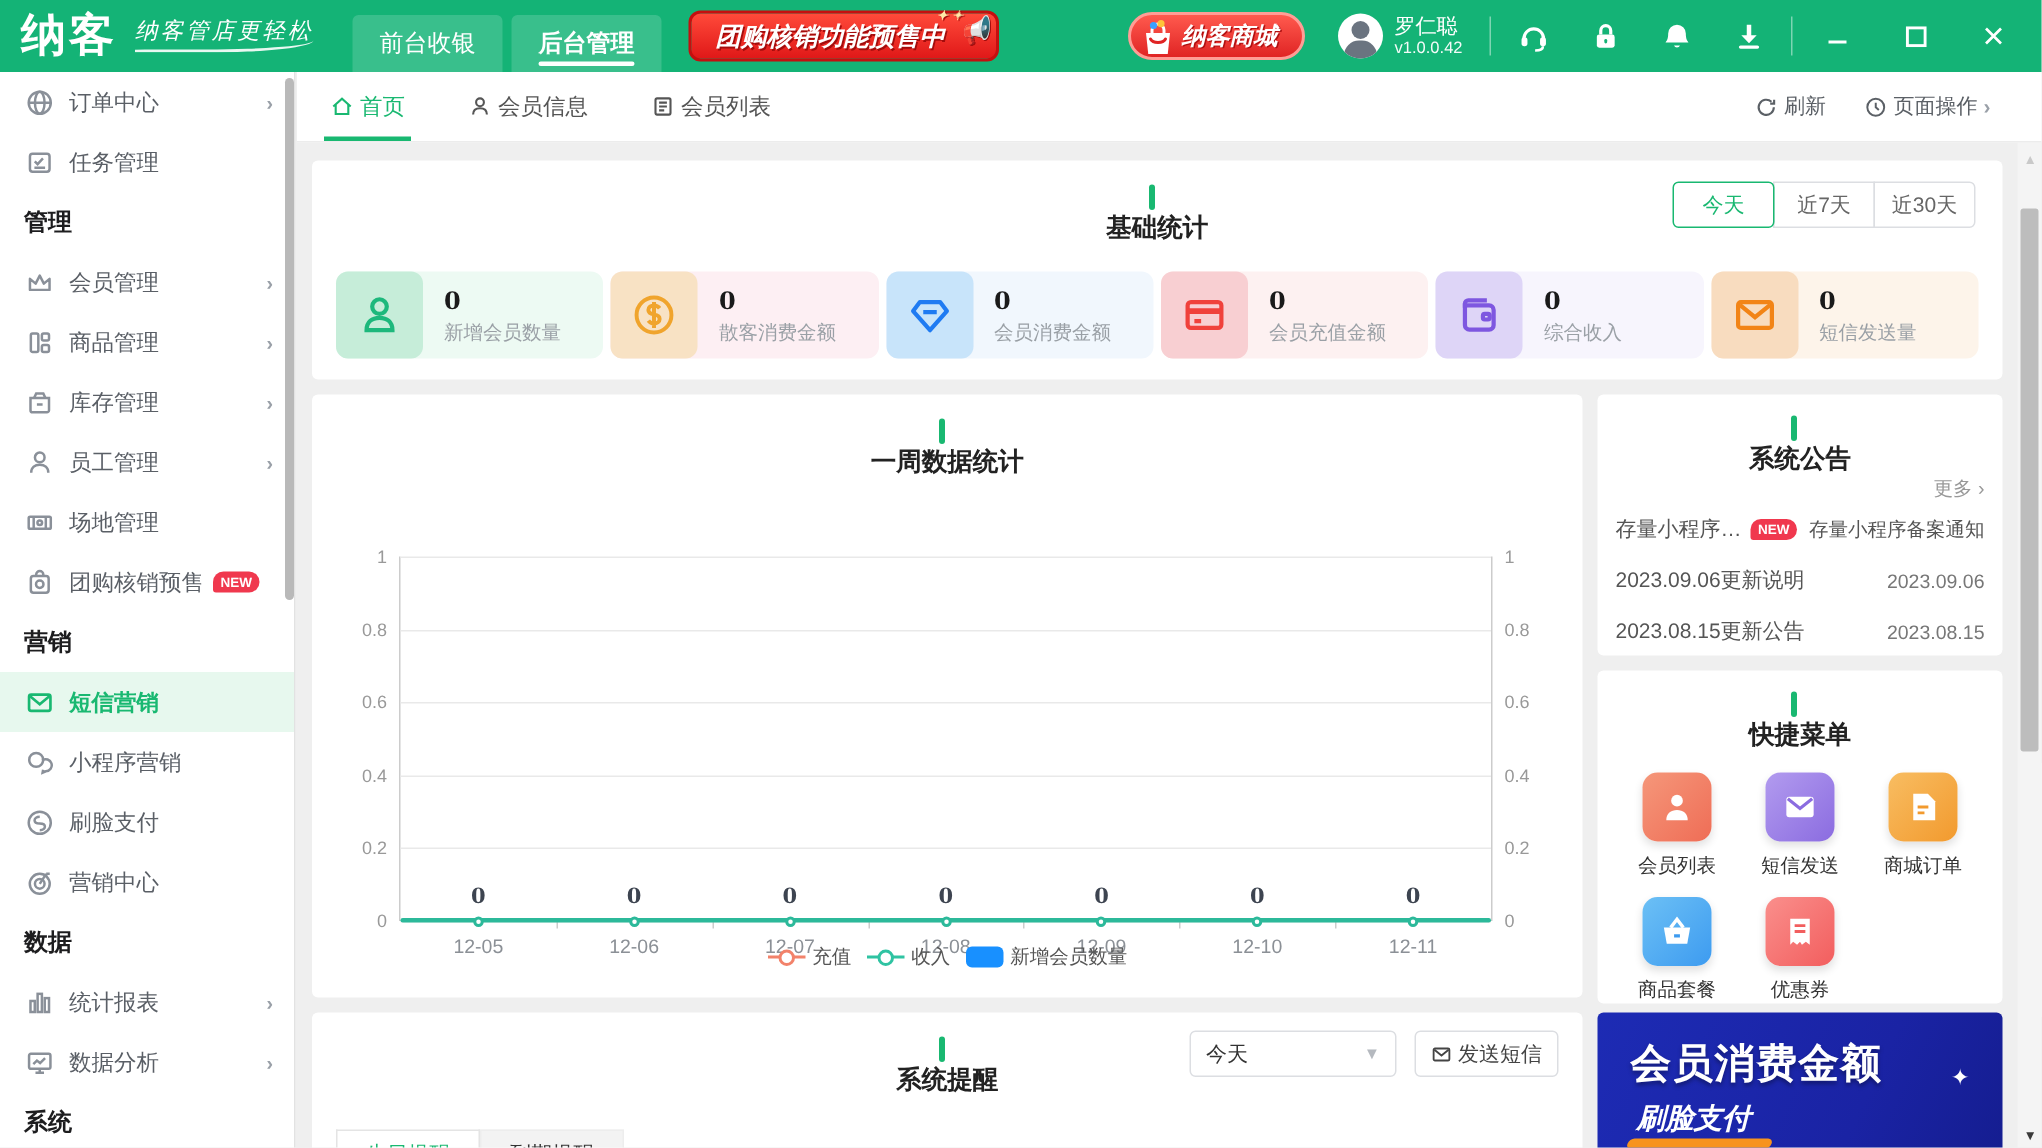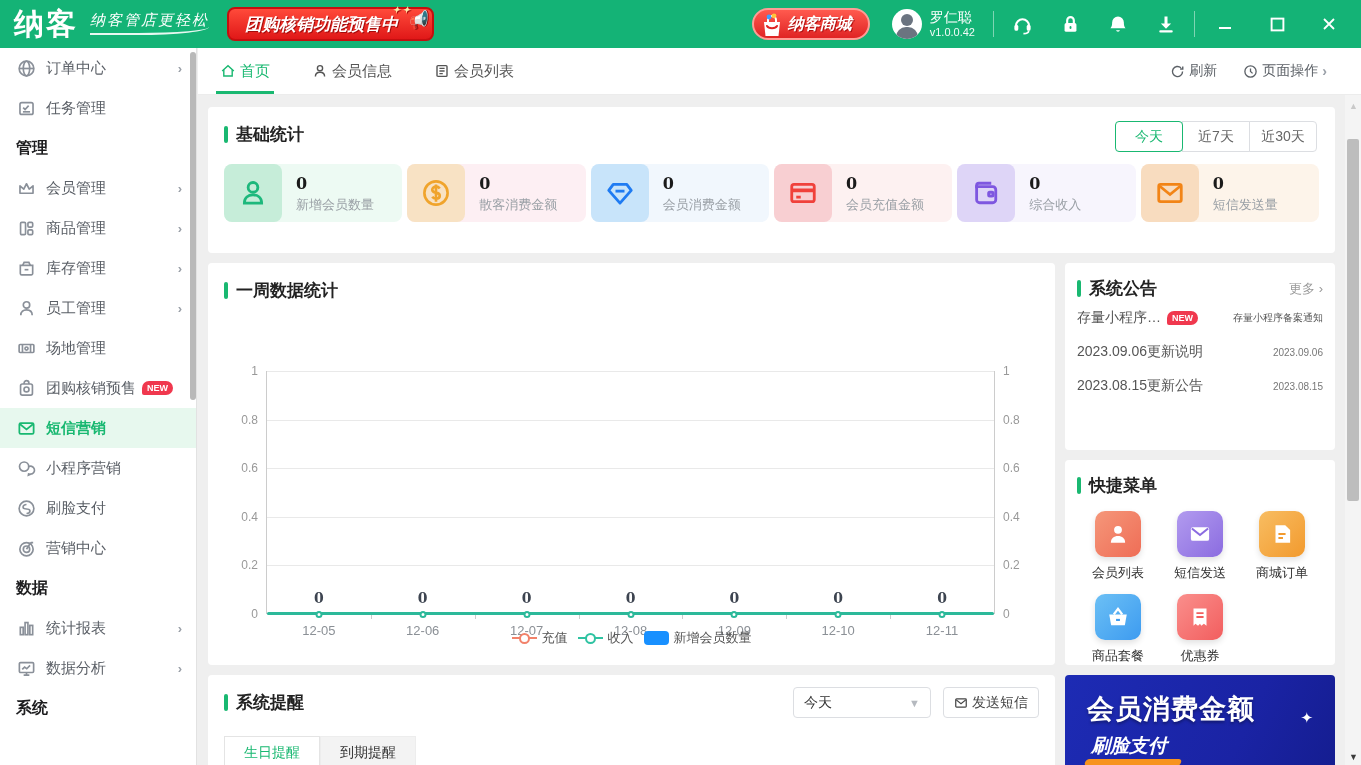--- a/index.html
+++ b/index.html
@@ -50,21 +50,21 @@
   .page-tab { display:flex; align-items:center; gap:4px; font-size:15px; color:#555; margin-left:22px; height:100%; position:relative; cursor:pointer; }
   .page-tab:nth-child(2),.page-tab:nth-child(3) { margin-left:42px; }
   .page-tab.active { color:#19b871; }
   .page-tab.active::after { content:""; position:absolute; left:-4px; right:-4px; bottom:0; height:3px; background:#19b871; }
   .tab-actions { margin-left:auto; display:flex; align-items:center; gap:26px; margin-right:34px; color:#5b6066; font-size:14px; }
   .tab-action { display:flex; align-items:center; gap:4px; cursor:pointer; }
 
   
   .content { position:absolute; left:198px; top:95px; right:16px; bottom:0; padding:12px 10px 0 10px; overflow:hidden; }
   .panel { background:#fff; border-radius:4px; }
-  .sec-head { display:flex; align-items:center; }
+  .sec-head { display:flex; align-items:center;flex-direction:column; }
   .sec-bar { width:4px; height:17px; background:#19b871; border-radius:2px; margin-right:8px; }
   .sec-title { font-size:17px; font-weight:bold; color:#222; }
 
   .stats-panel { height:146px; padding:16px 16px 0 16px; position:relative; margin-bottom:10px; }
   .range-group { position:absolute; right:18px; top:14px; display:flex; }
   .range-btn { width:68px; height:31px; border:1px solid #dcdee2; background:#fff; color:#666; font-size:14px; display:flex; align-items:center; justify-content:center; cursor:pointer; margin-left:-1px; }
   .range-btn:first-child { border-radius:4px 0 0 4px; }
   .range-btn:last-child { border-radius:0 4px 4px 0; }
   .range-btn.active { border:1px solid #19b871; color:#19b871; z-index:2; border-radius:4px; }
   .cards { display:flex; gap:5px; margin-top:18px; }
@@ -79,21 +79,21 @@
   .card5 { background:#f7f5fd; } .card5 .tile { background:#ded5f7; color:#7e57e0; }
   .card6 { background:#fdf4ea; } .card6 .tile { background:#f8dcbf; color:#f28416; }
 
   .row2 { display:flex; gap:10px; height:402px; margin-bottom:10px; }
   .chart-panel { flex:1; padding:16px; position:relative; }
   .right-col { width:270px; flex:none; display:flex; flex-direction:column; gap:10px; }
   .ann-panel { height:232px; padding:14px 12px 0 12px; }
   .ann-more { margin-left:auto; color:#999; font-size:13px; cursor:pointer; }
   .ann-row { display:flex; align-items:center; height:32px; font-size:14px; color:#555; margin-top:2px; }
   .ann-title { white-space:nowrap; overflow:hidden; text-overflow:ellipsis; cursor:pointer; }
-  .ann-right { margin-left:auto; color:#777; font-size:10px; white-space:nowrap; padding-left:6px; }
+  .ann-right { margin-left:auto; color:#777; font-size:13px; white-space:nowrap; padding-left:6px; }
   .qm-panel { flex:1; padding:14px 12px 0 12px; }
   .qm-grid { display:grid; grid-template-columns:1fr 1fr 1fr; row-gap:12px; margin-top:14px; }
   .qm-item { display:flex; flex-direction:column; align-items:center; cursor:pointer; }
   .qm-tile { width:46px; height:46px; border-radius:10px; display:flex; align-items:center; justify-content:center; color:#fff; box-shadow:0 3px 6px rgba(0,0,0,.12); }
   .qm-lbl { font-size:13px; color:#333; margin-top:7px; }
   .qm1 { background:linear-gradient(135deg,#f5977a,#ef6d56); }
   .qm2 { background:linear-gradient(135deg,#8ed65e,#5bc42e); }
   .qm3 { background:linear-gradient(135deg,#b29bef,#8b6ce0); }
   .qm4 { background:linear-gradient(135deg,#f8bd62,#f29a2e); }
   .qm5 { background:linear-gradient(135deg,#6cc0f5,#3d9bf0); }
@@ -142,20 +142,24 @@
   .vscroll .down { position:absolute; bottom:3px; left:4px; color:#3a3a3a; font-size:9px; cursor:pointer; }
 </style>
 </head>
 <body>
 
 <div class="header">
   <div class="logo-wrap">
     <div class="logo-text">纳客</div>
     <div class="slogan">纳客管店更轻松</div>
   </div>
+  <div class="nav-tabs">
+    <div class="nav-tab">前台收银</div>
+    <div class="nav-tab active">后台管理</div>
+  </div>
   <div class="promo">
     <span>团购核销功能预售中</span>
     <span class="horn">📢</span>
     <span class="spark">✦ ✦</span>
   </div>
   <div class="hspacer"></div>
   <div class="mall-badge">
     <span class="bag">
       <svg width="24" height="26" viewBox="0 0 24 26">
           <path d="M4 9h16l-1.5 14h-13z" fill="#fff"></path>
@@ -302,20 +306,21 @@
     <span class="s-icon">
         <svg width="19" height="19" viewBox="0 0 16 16" fill="none" stroke="currentColor" stroke-width="1.4">
           <rect x="3" y="4.2" width="10" height="9.4" rx="1.5"></rect>
           <path d="M6 4.2V3.4a2 2 0 0 1 4 0v0.8"></path>
           <circle cx="8" cy="8.8" r="2.1"></circle>
         </svg>
       </span>
     <span>团购核销预售</span>
     <span class="new-badge">NEW</span>
   </div>
+  <div class="side-section">营销</div>
   <div class="side-item active">
     <span class="s-icon">
         <svg width="19" height="19" viewBox="0 0 16 16" fill="none" stroke="currentColor" stroke-width="1.5">
           <rect x="2" y="3.4" width="12" height="9.2" rx="1.2"></rect>
           <path d="M2.6 4.4L8 8.8l5.4-4.4"></path>
         </svg>
       </span>
     <span>短信营销</span>
   </div>
   <div class="side-item">

